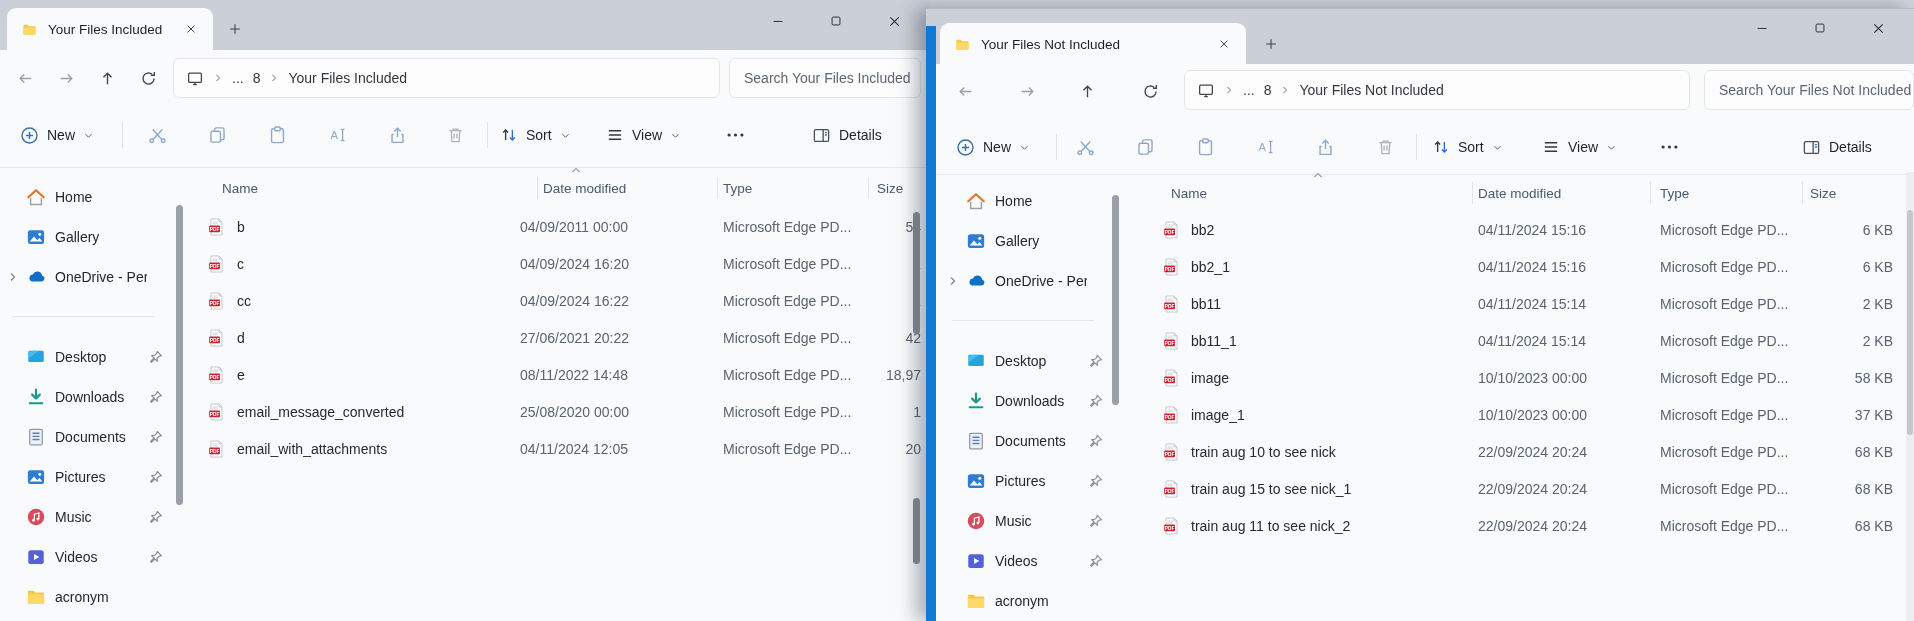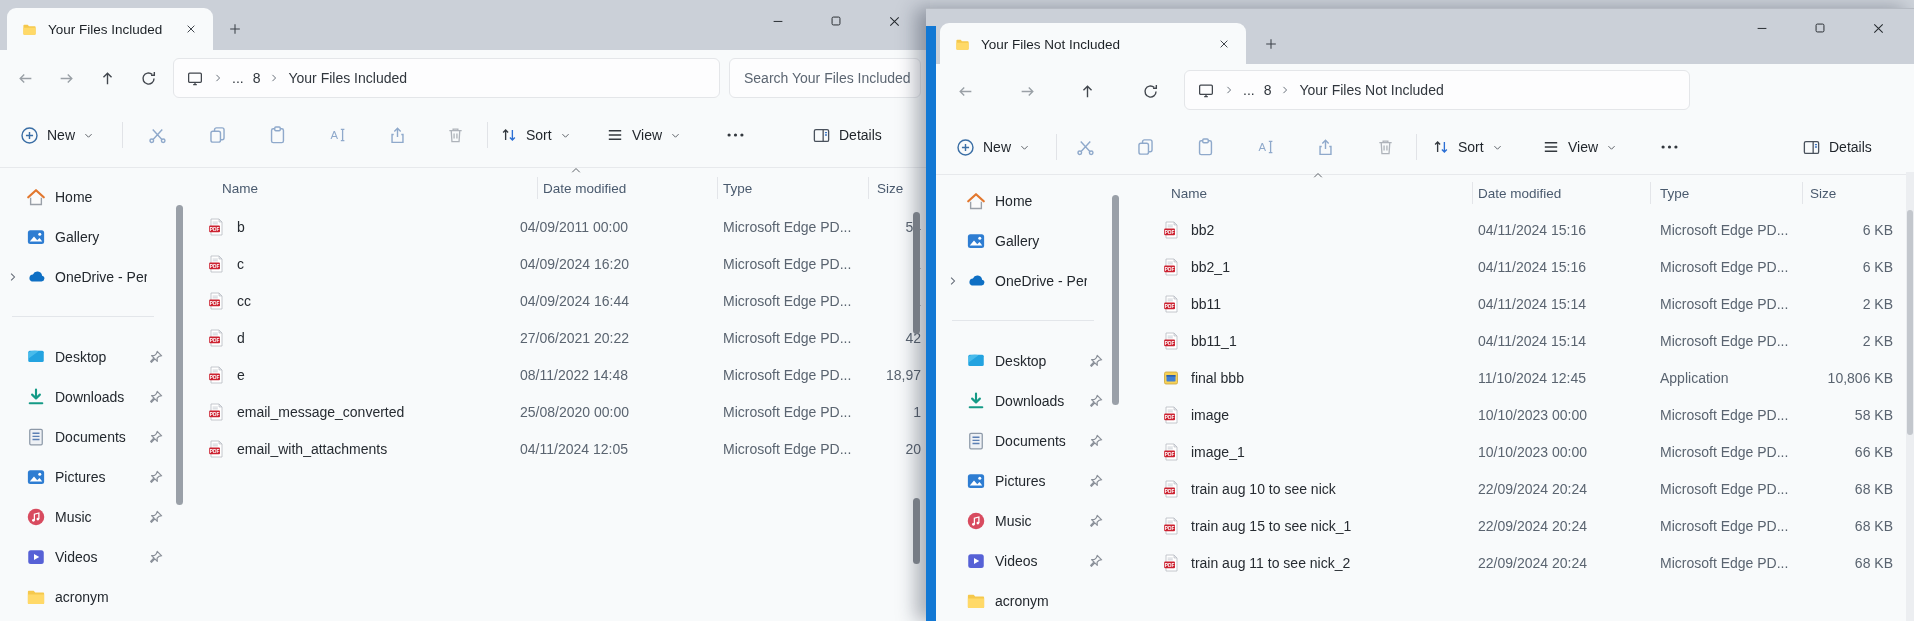--- a/index.html
+++ b/index.html
@@ -585,21 +585,21 @@
           <svg width="16" height="18" viewBox="0 0 16 18">
             <path d="M3 1h8l3 3v13H3z" fill="#fff" stroke="#b6bac1" stroke-width=".8"></path>
             <path d="M11 1l3 3h-3z" fill="#e8eaee" stroke="#b6bac1" stroke-width=".6"></path>
             <rect x="4.6" y="3.6" width="5.2" height=".9" fill="#c7ccd3"></rect>
             <rect x="4.6" y="5.4" width="5.2" height=".9" fill="#c7ccd3"></rect>
             <rect x="1.2" y="7.6" width="10.8" height="6.6" rx="1" fill="#cc2231"></rect>
             <text x="6.6" y="12.5" font-size="4.8" fill="#fff" text-anchor="middle" font-weight="bold" font-family="Liberation Sans,sans-serif">PDF</text>
           </svg>
         </span>
     <span class="c-name">cc</span>
-    <span class="c-date">04/09/2024 16:44</span>
+    <span class="c-date">04/09/2024 16:22</span>
     <span class="c-type">Microsoft Edge PD...</span>
     <span class="c-size">1</span>
   </div>
       <div class="file-row">
     <span class="c-icon">
           <svg width="16" height="18" viewBox="0 0 16 18">
             <path d="M3 1h8l3 3v13H3z" fill="#fff" stroke="#b6bac1" stroke-width=".8"></path>
             <path d="M11 1l3 3h-3z" fill="#e8eaee" stroke="#b6bac1" stroke-width=".6"></path>
             <rect x="4.6" y="3.6" width="5.2" height=".9" fill="#c7ccd3"></rect>
             <rect x="4.6" y="5.4" width="5.2" height=".9" fill="#c7ccd3"></rect>
@@ -741,20 +741,21 @@
       </span>
     <span>...</span>
     <span>8</span>
     <span class="crumb-sep">
         <svg width="10" height="10" viewBox="0 0 16 16">
           <path d="M5.5 3L10.5 8l-5 5" fill="none" stroke="#5f6672" stroke-width="1.5"></path>
         </svg>
       </span>
     <span>Your Files Not Included</span>
   </div>
+  <div class="searchbox">Search Your Files Not Included</div>
 
   <div class="toolbar">
     <div class="tbgroup tb-new">
       <svg width="19" height="19" viewBox="0 0 16 16">
           <circle cx="8" cy="8" r="6.3" fill="none" stroke="#3a6ea5" stroke-width="1.2"></circle>
           <path d="M8 5v6M5 8h6" stroke="#3a6ea5" stroke-width="1.2"></path>
         </svg>
       <span>New</span>
       <svg width="11" height="11" viewBox="0 0 16 16">
           <path d="M3.5 6l4.5 4.5L12.5 6" fill="none" stroke="#4c5158" stroke-width="1.3"></path>
@@ -1094,33 +1095,20 @@
             <text x="6.6" y="12.5" font-size="4.8" fill="#fff" text-anchor="middle" font-weight="bold" font-family="Liberation Sans,sans-serif">PDF</text>
           </svg>
         </span>
     <span class="c-name">bb11_1</span>
     <span class="c-date">04/11/2024 15:14</span>
     <span class="c-type">Microsoft Edge PD...</span>
     <span class="c-size">2 KB</span>
   </div>
       <div class="file-row">
     <span class="c-icon">
-          <svg width="16" height="16" viewBox="0 0 16 16">
-            <rect x="1.5" y="2" width="13" height="12" rx="1.5" fill="#f7d157" stroke="#caa43d" stroke-width=".8"></rect>
-            <rect x="3.5" y="5" width="9" height="6.5" rx=".8" fill="#3f7fd4"></rect>
-            <rect x="3.5" y="5" width="9" height="1.6" fill="#2c5ea8"></rect>
-          </svg>
-        </span>
-    <span class="c-name">final bbb</span>
-    <span class="c-date">11/10/2024 12:45</span>
-    <span class="c-type">Application</span>
-    <span class="c-size">10,806 KB</span>
-  </div>
-      <div class="file-row">
-    <span class="c-icon">
           <svg width="16" height="18" viewBox="0 0 16 18">
             <path d="M3 1h8l3 3v13H3z" fill="#fff" stroke="#b6bac1" stroke-width=".8"></path>
             <path d="M11 1l3 3h-3z" fill="#e8eaee" stroke="#b6bac1" stroke-width=".6"></path>
             <rect x="4.6" y="3.6" width="5.2" height=".9" fill="#c7ccd3"></rect>
             <rect x="4.6" y="5.4" width="5.2" height=".9" fill="#c7ccd3"></rect>
             <rect x="1.2" y="7.6" width="10.8" height="6.6" rx="1" fill="#cc2231"></rect>
             <text x="6.6" y="12.5" font-size="4.8" fill="#fff" text-anchor="middle" font-weight="bold" font-family="Liberation Sans,sans-serif">PDF</text>
           </svg>
         </span>
     <span class="c-name">image</span>
@@ -1135,21 +1123,21 @@
             <path d="M11 1l3 3h-3z" fill="#e8eaee" stroke="#b6bac1" stroke-width=".6"></path>
             <rect x="4.6" y="3.6" width="5.2" height=".9" fill="#c7ccd3"></rect>
             <rect x="4.6" y="5.4" width="5.2" height=".9" fill="#c7ccd3"></rect>
             <rect x="1.2" y="7.6" width="10.8" height="6.6" rx="1" fill="#cc2231"></rect>
             <text x="6.6" y="12.5" font-size="4.8" fill="#fff" text-anchor="middle" font-weight="bold" font-family="Liberation Sans,sans-serif">PDF</text>
           </svg>
         </span>
     <span class="c-name">image_1</span>
     <span class="c-date">10/10/2023 00:00</span>
     <span class="c-type">Microsoft Edge PD...</span>
-    <span class="c-size">66 KB</span>
+    <span class="c-size">37 KB</span>
   </div>
       <div class="file-row">
     <span class="c-icon">
           <svg width="16" height="18" viewBox="0 0 16 18">
             <path d="M3 1h8l3 3v13H3z" fill="#fff" stroke="#b6bac1" stroke-width=".8"></path>
             <path d="M11 1l3 3h-3z" fill="#e8eaee" stroke="#b6bac1" stroke-width=".6"></path>
             <rect x="4.6" y="3.6" width="5.2" height=".9" fill="#c7ccd3"></rect>
             <rect x="4.6" y="5.4" width="5.2" height=".9" fill="#c7ccd3"></rect>
             <rect x="1.2" y="7.6" width="10.8" height="6.6" rx="1" fill="#cc2231"></rect>
             <text x="6.6" y="12.5" font-size="4.8" fill="#fff" text-anchor="middle" font-weight="bold" font-family="Liberation Sans,sans-serif">PDF</text>

